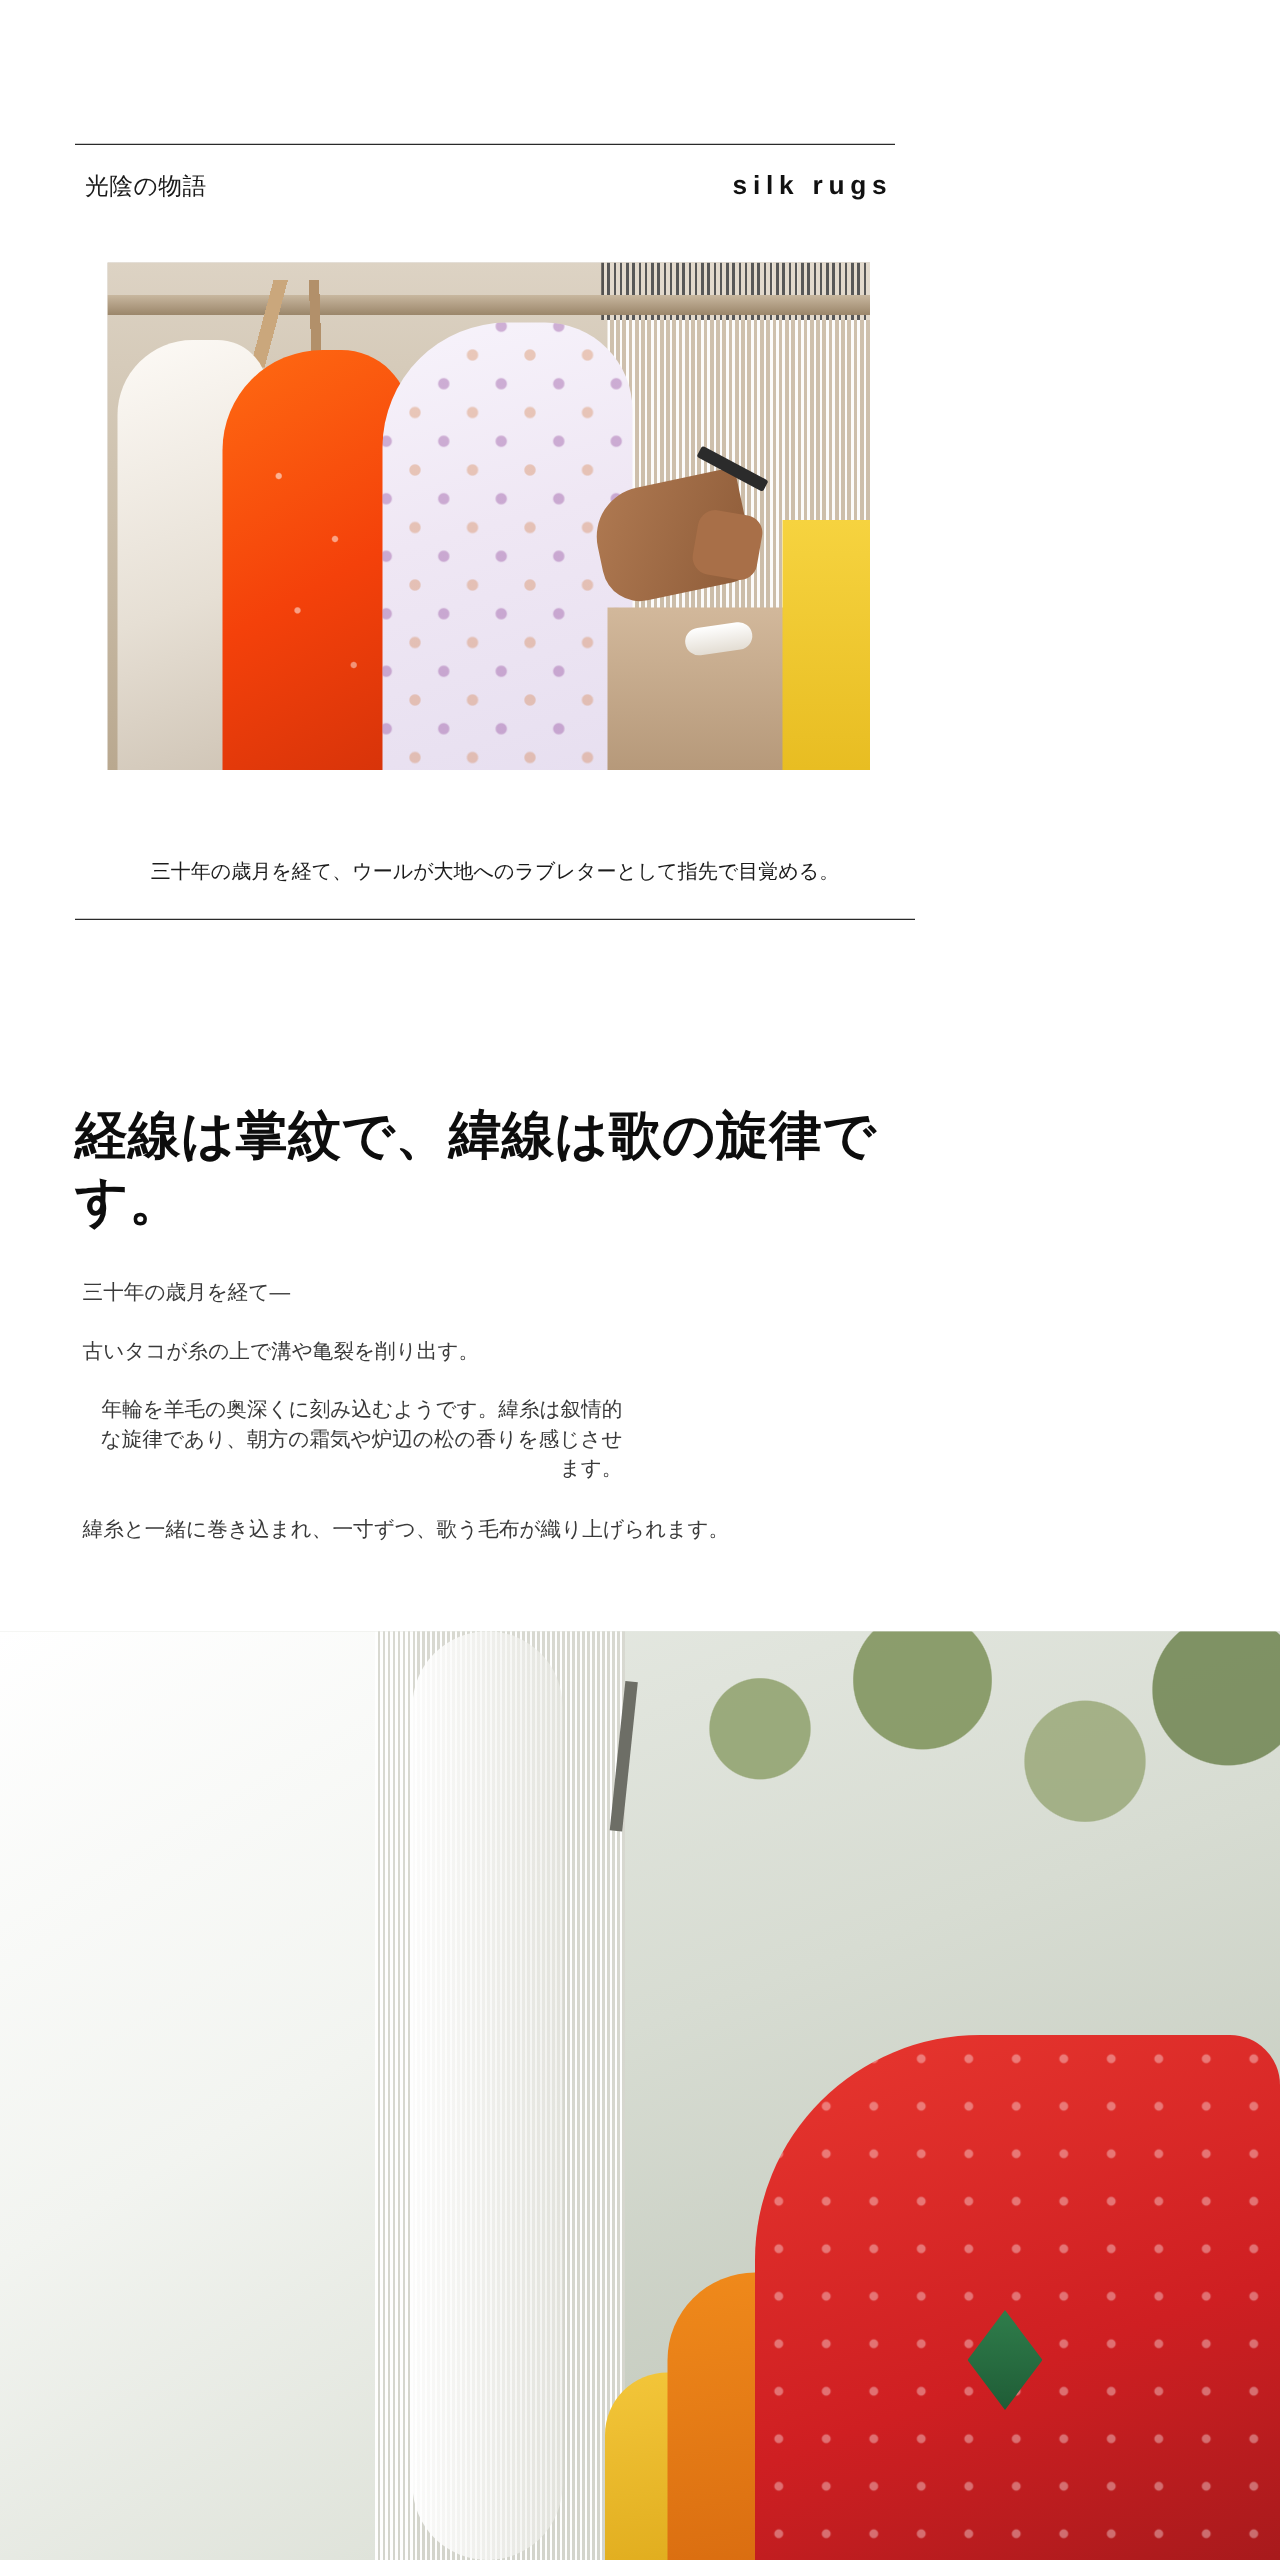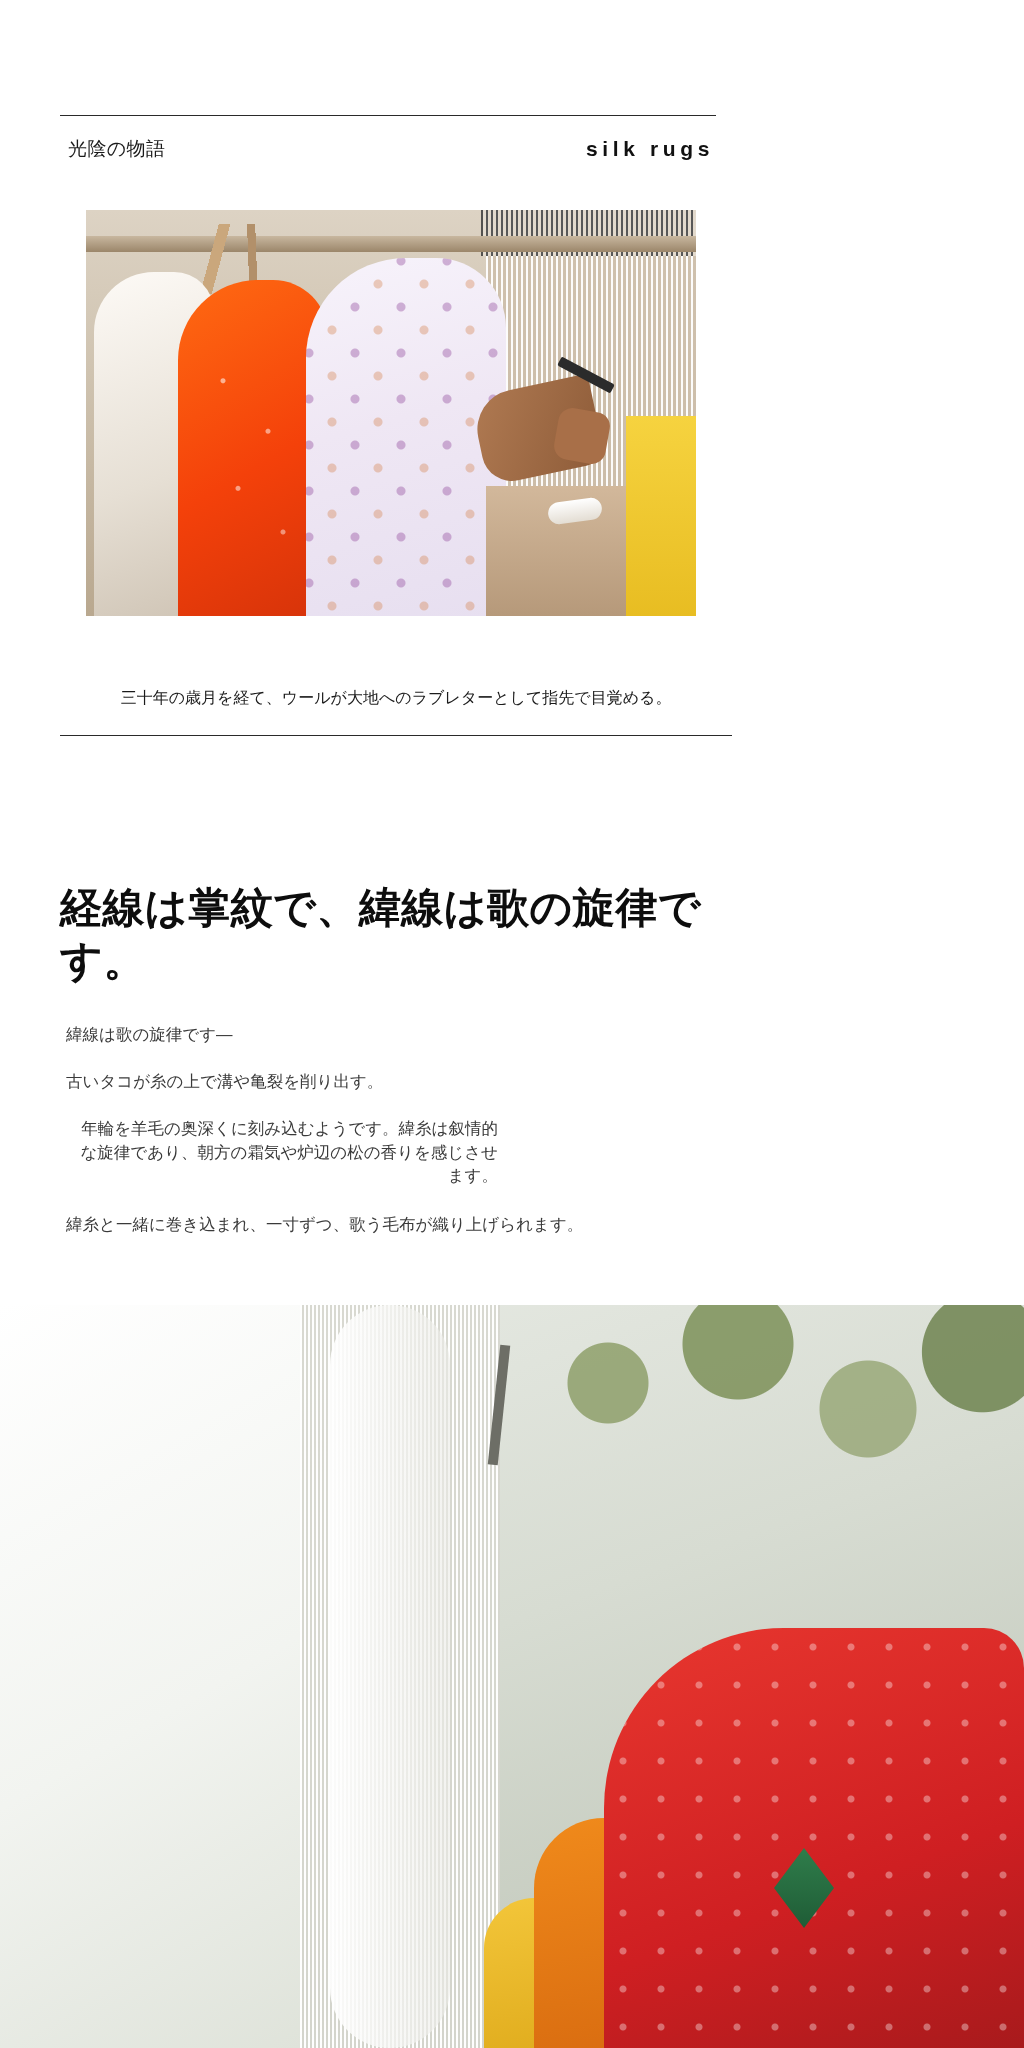--- a/index.html
+++ b/index.html
@@ -361,21 +361,21 @@
       <div class="bangle"></div>
     </div>
   </div>
 
   <div class="caption">三十年の歳月を経て、ウールが大地へのラブレターとして指先で目覚める。</div>
   <div class="caption-rule"></div>
 
   <h1 class="headline">経線は掌紋で、緯線は歌の旋律です。</h1>
 
   <div class="body-copy">
-    <p class="para">緯線は歌の旋律です—</p>
+    <p class="para">三十年の歳月を経て—</p>
     <p class="para">古いタコが糸の上で溝や亀裂を削り出す。</p>
     <p class="para tight">年輪を羊毛の奥深くに刻み込むようです。緯糸は叙情的な旋律であり、朝方の霜気や炉辺の松の香りを感じさせます。</p>
     <p class="para last">緯糸と一緒に巻き込まれ、一寸ずつ、歌う毛布が織り上げられます。</p>
   </div>
 
   <div class="bottom-img">
     <div class="b-sky"></div>
     <div class="b-leaves"></div>
     <div class="b-white-veil"></div>
     <div class="b-warp"></div>

